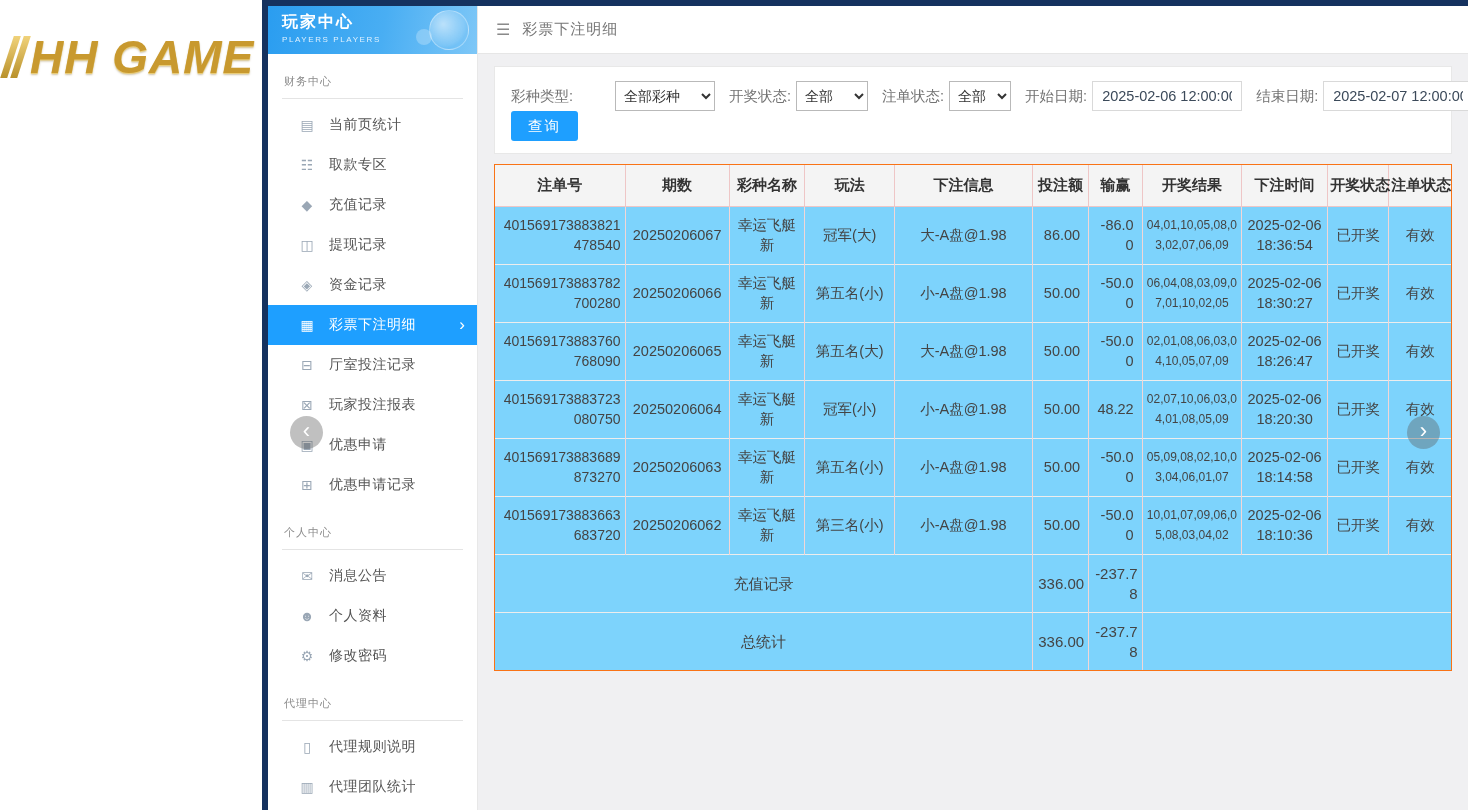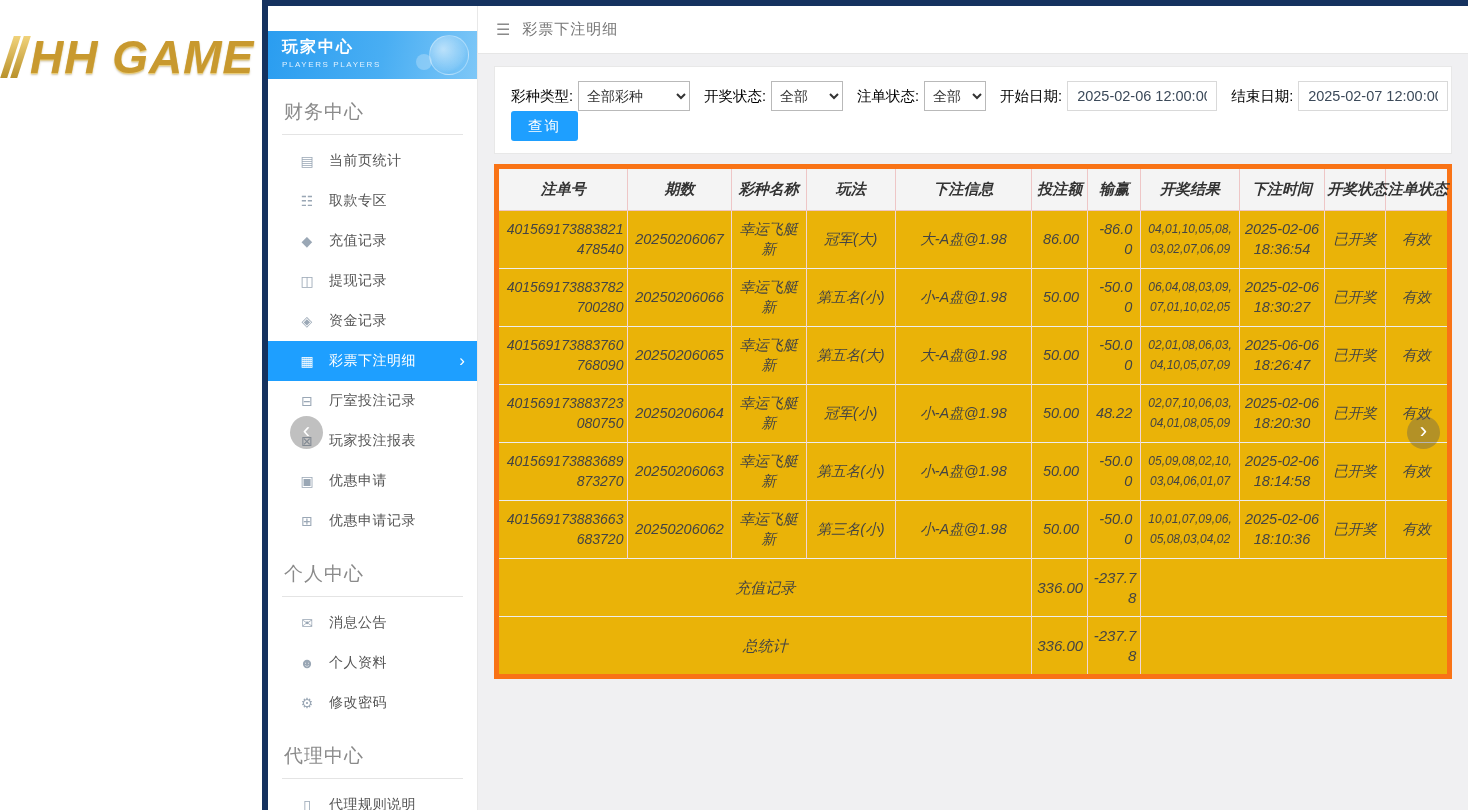--- a/index.html
+++ b/index.html
@@ -17,62 +17,62 @@
     text-shadow:0 1px 0 #e9cd7a, 0 2px 2px rgba(120,90,10,.35); }
 
   
   .app { position:absolute; left:262px; top:0; right:0; bottom:0;
     border-top:6px solid #15325f; border-left:6px solid #15325f;
     background:#f0f0f2; display:flex; }
 
   
   .sidebar { width:210px; background:#fff; flex:0 0 210px; border-right:1px solid #e8e8e8; overflow:hidden; }
   .sidebar-header { height:48px; position:relative; overflow:hidden; padding:6px 0 0 14px;
-    background:linear-gradient(100deg,#2a9df0 0%,#49aef3 55%,#7ec7f7 100%);margin-top:25px; }
+    background:linear-gradient(100deg,#2a9df0 0%,#49aef3 55%,#7ec7f7 100%); }
   .sh-title { color:#fff; font-size:16px; font-weight:bold; letter-spacing:2px; }
   .sh-sub { color:#dff1ff; font-size:8px; letter-spacing:1.6px; margin-top:2px; }
   .sh-globe { position:absolute; right:8px; top:4px; width:40px; height:40px; border-radius:50%;
     background:radial-gradient(circle at 35% 35%, rgba(255,255,255,.55), rgba(255,255,255,.12) 60%, rgba(255,255,255,0) 70%);
     border:1px solid rgba(255,255,255,.35); }
   .sh-globe::after { content:""; position:absolute; left:-14px; top:18px; width:16px; height:16px; border-radius:50%;
     background:rgba(255,255,255,.25); }
   .section-title { margin:14px 14px 6px; padding:6px 2px 9px; border-bottom:1px solid #e4e4e4;
-    color:#8a8a8a; font-size:19px; letter-spacing:1px; }
+    color:#8a8a8a; font-size:11px; letter-spacing:1px; }
   .menu-item { height:40px; display:flex; align-items:center; padding-left:30px; color:#555;
     font-size:14px; cursor:pointer; position:relative; }
   .mi-icon { width:18px; margin-right:13px; color:#9aa7b5; font-size:14px; text-align:center; }
   .mi-label { letter-spacing:.5px; }
   .menu-item.active { background:#1e9fff; color:#fff; }
   .menu-item.active .mi-icon { color:#fff; }
   .mi-arrow { position:absolute; right:12px; color:#fff; font-size:17px; }
 
   
   .main { flex:1; display:flex; flex-direction:column; min-width:0; }
   .topbar { height:48px; background:#fff; border-bottom:1px solid #e6e6e6; display:flex;
     align-items:center; padding:0 18px; flex:0 0 48px; }
   .hamburger { color:#8a8a8a; font-size:16px; margin-right:12px; cursor:pointer; }
   .topbar-title { color:#767676; font-size:15px; letter-spacing:1px; }
   .content { flex:1; padding:12px 16px 0; overflow:hidden; }
 
   
   .filter-card { background:#fff; border:1px solid #e8e8e8; padding:14px 16px 12px; }
   .filter-row { display:flex; align-items:center; flex-wrap:nowrap; }
-  .f-label { color:#000000; font-size:14.5px; margin-right:5px; white-space:nowrap; }
+  .f-label { color:#737373; font-size:14.5px; margin-right:5px; white-space:nowrap; }
   .f-group { display:flex; align-items:center; margin-right:14px; }
   select { height:30px; border:1px solid #b9b9b9; background:#fff; color:#333; font-size:14px;
     padding:2px 4px; font-family:inherit; }
-  .sel-wide { width:112px; } .sel-mid { width:72px; } .sel-small { width:62px; }
+  .sel-wide { width:100px;margin-left:37px; } .sel-mid { width:72px; } .sel-small { width:62px; }
   .date-input { width:150px; height:30px; border:1px solid #d9d9d9; color:#3c4a5a; font-size:14.5px;
     padding:0 9px; font-family:inherit; }
   .filter-row2 { }
   .query-btn { background:#1e9fff; color:#fff; border:none; border-radius:3px; height:30px;
     padding:0 17px; font-size:14.5px; cursor:pointer; font-family:inherit; letter-spacing:2px; }
 
   
-  .table-card { background:#eab308; border:5px solid #f97316; margin-top:10px;font-style:italic; }
+  .table-card { background:#7dd3fc; border:1px solid #f97316; margin-top:10px; }
   table { width:100%; border-collapse:collapse; table-layout:fixed; }
   th { background:#f4f4f4; color:#333; font-size:15px; font-weight:bold; padding:11px 2px;
     border-bottom:1px solid #eec6c6; border-left:1px solid #eec6c6; white-space:nowrap; text-align:center; }
   th:first-child { border-left:none; }
   td { text-align:center; font-size:14.5px; color:#444; padding:9px 4px; line-height:19.5px;
     word-break:break-all; border-left:1px solid #f2d6d6; vertical-align:middle; }
   td:first-child { border-left:none; }
   tbody td { border-top:1px solid #ededed; }
   tbody.rows tr:first-child td { border-top:none; }
   td.num { text-align:right; padding-right:8px; }
@@ -276,21 +276,21 @@
                 </tr>
                 <tr>
                   <td class="c0">401569173883760768090</td>
                   <td class="c1">20250206065</td>
                   <td class="c2">幸运飞艇新</td>
                   <td class="c3">第五名(大)</td>
                   <td class="c4">大-A盘@1.98</td>
                   <td class="num">50.00</td>
                   <td class="num">-50.00</td>
                   <td class="c7">02,01,08,06,03,04,10,05,07,09</td>
-                  <td class="c8">2025-06-06 18:26:47</td>
+                  <td class="c8">2025-02-06 18:26:47</td>
                   <td class="c9">已开奖</td>
                   <td class="c10">有效</td>
                 </tr>
                 <tr>
                   <td class="c0">401569173883723080750</td>
                   <td class="c1">20250206064</td>
                   <td class="c2">幸运飞艇新</td>
                   <td class="c3">冠军(小)</td>
                   <td class="c4">小-A盘@1.98</td>
                   <td class="num">50.00</td>

